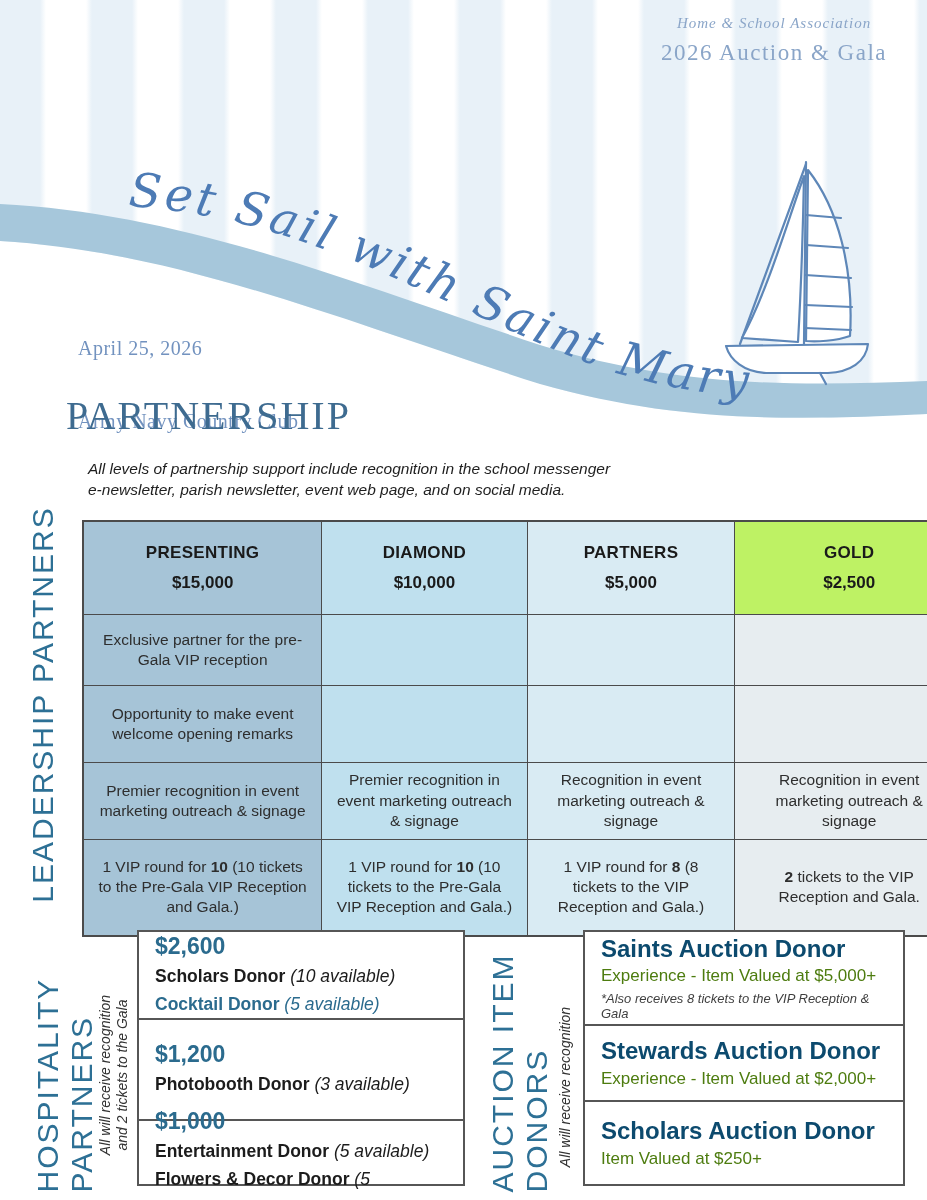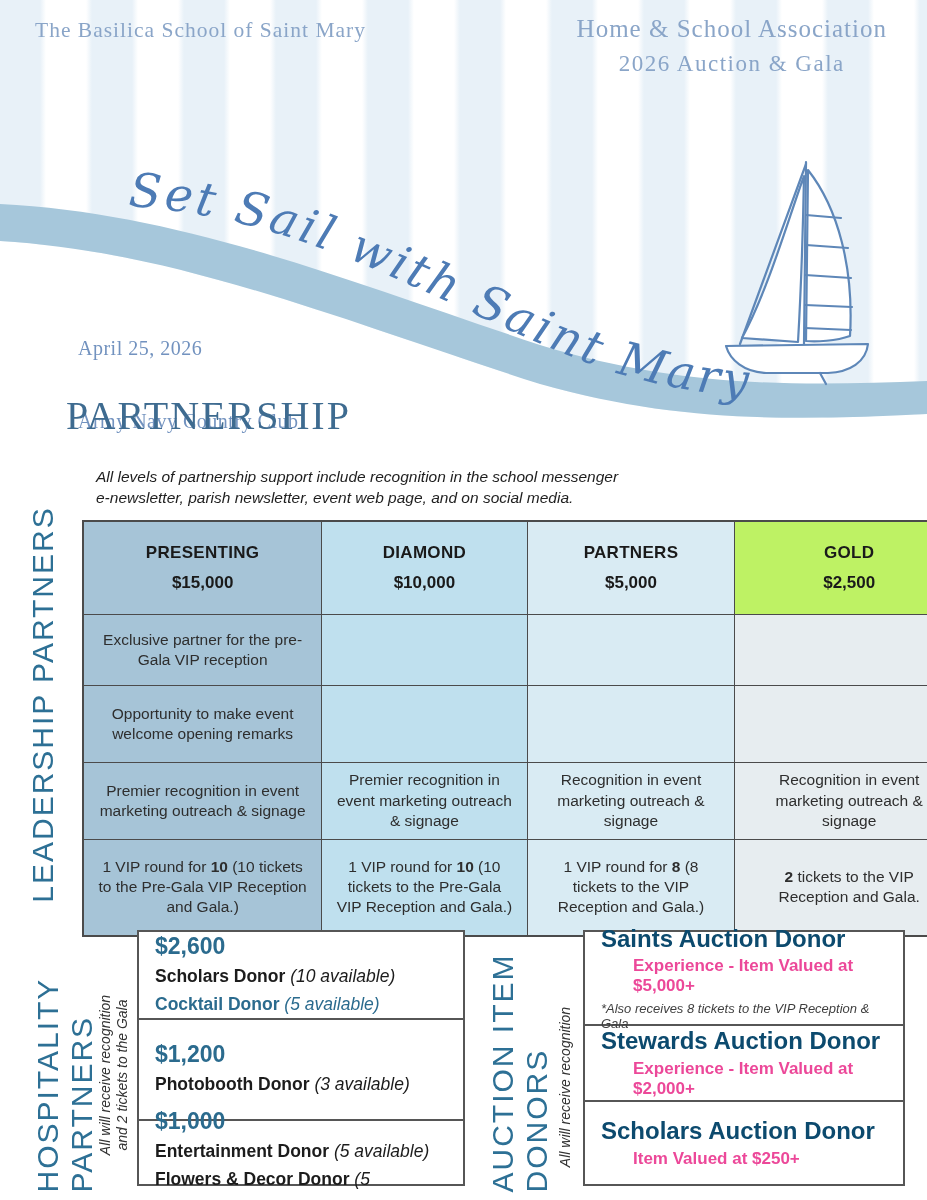--- a/index.html
+++ b/index.html
@@ -16,35 +16,35 @@
   .hero svg{position:absolute;inset:0;}
   .brand{
     position:absolute;left:35px;top:18px;
     font-family:"Liberation Serif", serif;
     font-size:21.5px;letter-spacing:1px;color:#8aa5c8;
   }
   .assoc{
     position:absolute;right:40px;top:15px;text-align:center;
     font-family:"Liberation Serif", serif;color:#8aa5c8;letter-spacing:1px;
   }
-  .assoc .l1{display:block;font-size:25px;}
+  .assoc .l1{display:block;font-size:15px;font-style:italic;}
   .assoc .l2{display:block;font-size:23px;margin-top:8px;letter-spacing:1.5px;}
   .event-when{
     position:absolute;left:78px;top:288px;
     font-family:"Liberation Serif", serif;font-size:20px;color:#7292bf;letter-spacing:.5px;line-height:25px;
   }
   .event-when span{display:block;margin-top:48px;}
   
   .title{
     position:absolute;left:66px;top:392px;margin:0;
     font-family:"Liberation Serif", serif;font-weight:normal;
     font-size:40px;letter-spacing:2px;color:#3e6b90;
   }
   .intro{
-    position:absolute;left:80px;top:450px;width:600px;margin:16px;
+    position:absolute;left:80px;top:450px;width:600px;margin:8px;
     font-style:italic;font-size:15.5px;color:#1e1e1e;line-height:21px;
   }
   .intro span{display:block;}
   
   .vlabel{
     position:absolute;transform:rotate(-90deg);
     color:#2d7095;font-size:30px;letter-spacing:2px;line-height:34px;white-space:nowrap;
   }
   .vlabel span{display:block;}
   .vlabel.center{text-align:center;}
@@ -82,21 +82,21 @@
   .box-cell{
     box-sizing:border-box;padding:8px 16px;display:flex;flex-direction:column;justify-content:center;
   }
   .box-cell + .box-cell{border-top:2px solid #565656;}
   .amount{font-size:23px;font-weight:bold;color:#2b6b8e;margin-bottom:2px;}
   .donor-line{font-size:17.5px;color:#1c1c1c;line-height:1.6;}
   .donor-line .donor-name{font-weight:bold;}
   .donor-line .donor-avail{font-style:italic;}
   .donor-line.blue{color:#2b6b8e;}
   .tier-title{font-size:24px;font-weight:bold;color:#0c4a6e;line-height:1.15;}
-  .tier-sub{font-size:17px;font-weight:bold;color:#ec4899;margin-top:4px;margin-left:32px;}
+  .tier-sub{font-size:17px;font-weight:normal;color:#4d7c0f;margin-top:4px;}
   .tier-note{font-size:13px;font-style:italic;color:#3f3f3f;margin-top:5px;}
 </style>
 </head>
 <body>
 
 <div class="page">
 
   <div class="hero">
     <div class="stripes"></div>
     <svg viewBox="0 0 927 430" width="927" height="430" preserveAspectRatio="none">
@@ -115,21 +115,20 @@
       <g stroke="#5e87b8" stroke-width="2.2" fill="none" stroke-linejoin="round" stroke-linecap="round">
         <path d="M726,346 L868,344 C866,362 850,372 828,373 L766,373 C744,372 730,360 726,346 Z" fill="#ffffff"></path>
         <line x1="806" y1="162" x2="804" y2="344"></line>
         <line x1="806" y1="164" x2="740" y2="344"></line>
         <path d="M808,170 C838,208 854,268 850,336 C836,341 816,342 806,341 Z" fill="#ffffff"></path>
         <path d="M806,215 L841,218 M806,245 L848,248 M805,275 L851,278 M805,305 L852,307 M805,328 L851,330"></path>
         <path d="M804,176 C788,220 768,290 742,338 L798,342 C801,290 803,230 804,176 Z" fill="#ffffff"></path>
         <path d="M820,373 L826,384"></path>
       </g>
     </svg>
-    <div class="brand">The Basilica School of Saint Mary</div>
     <div class="assoc">
       <span class="l1">Home &amp; School Association</span>
       <span class="l2">2026 Auction &amp; Gala</span>
     </div>
     <div class="event-when">
       <span>April 25, 2026</span>
       <span>Army Navy Country Club</span>
     </div>
   </div>
 

